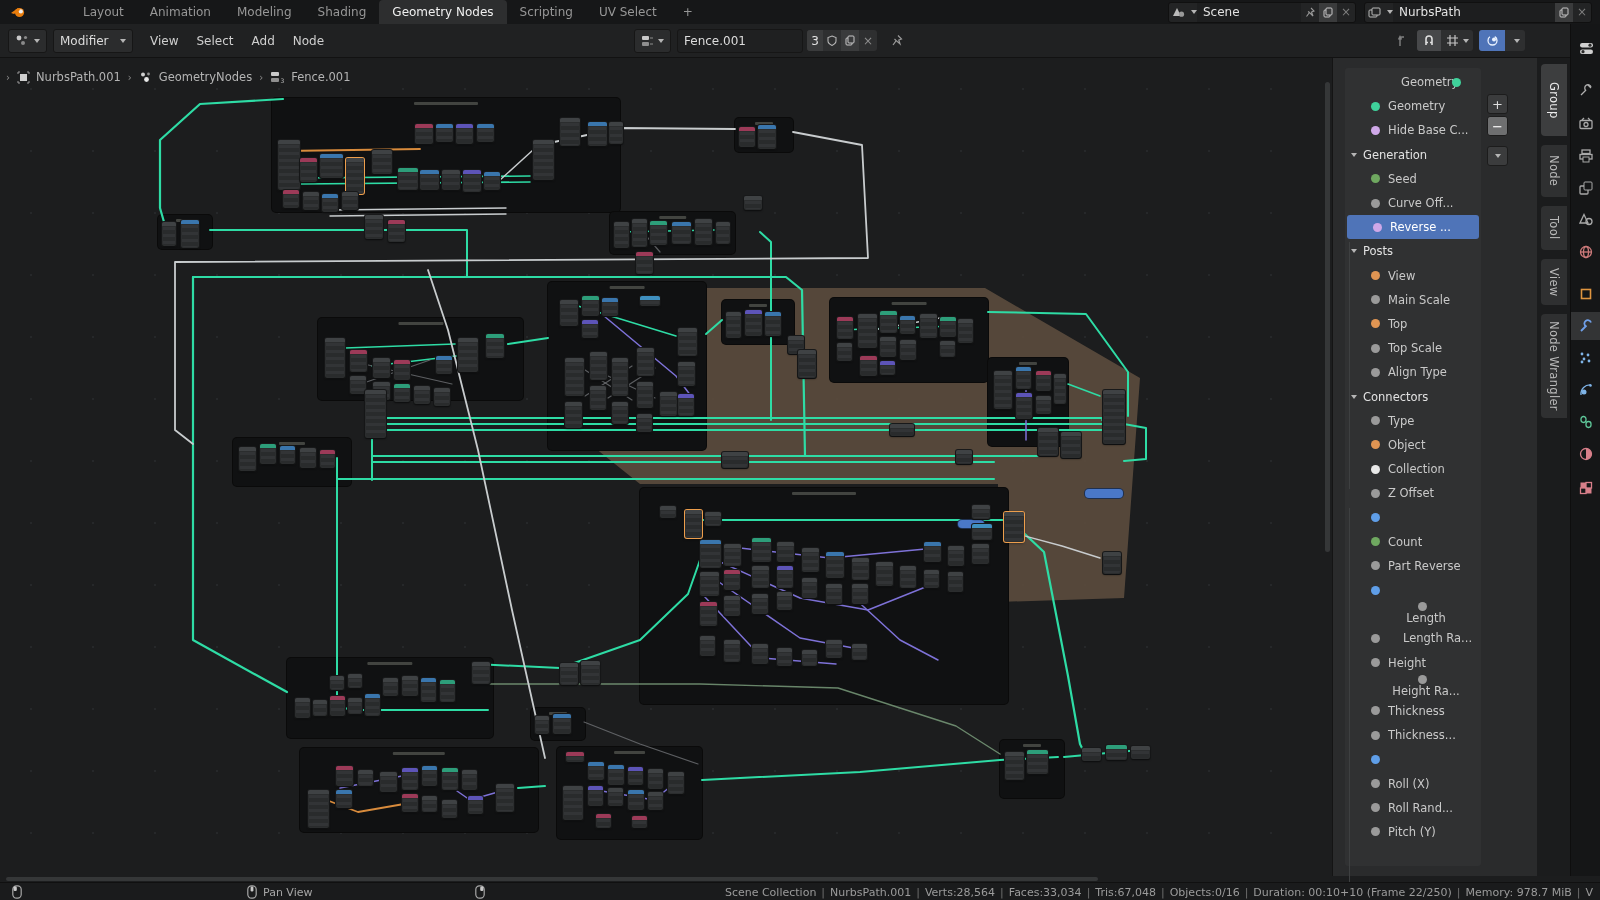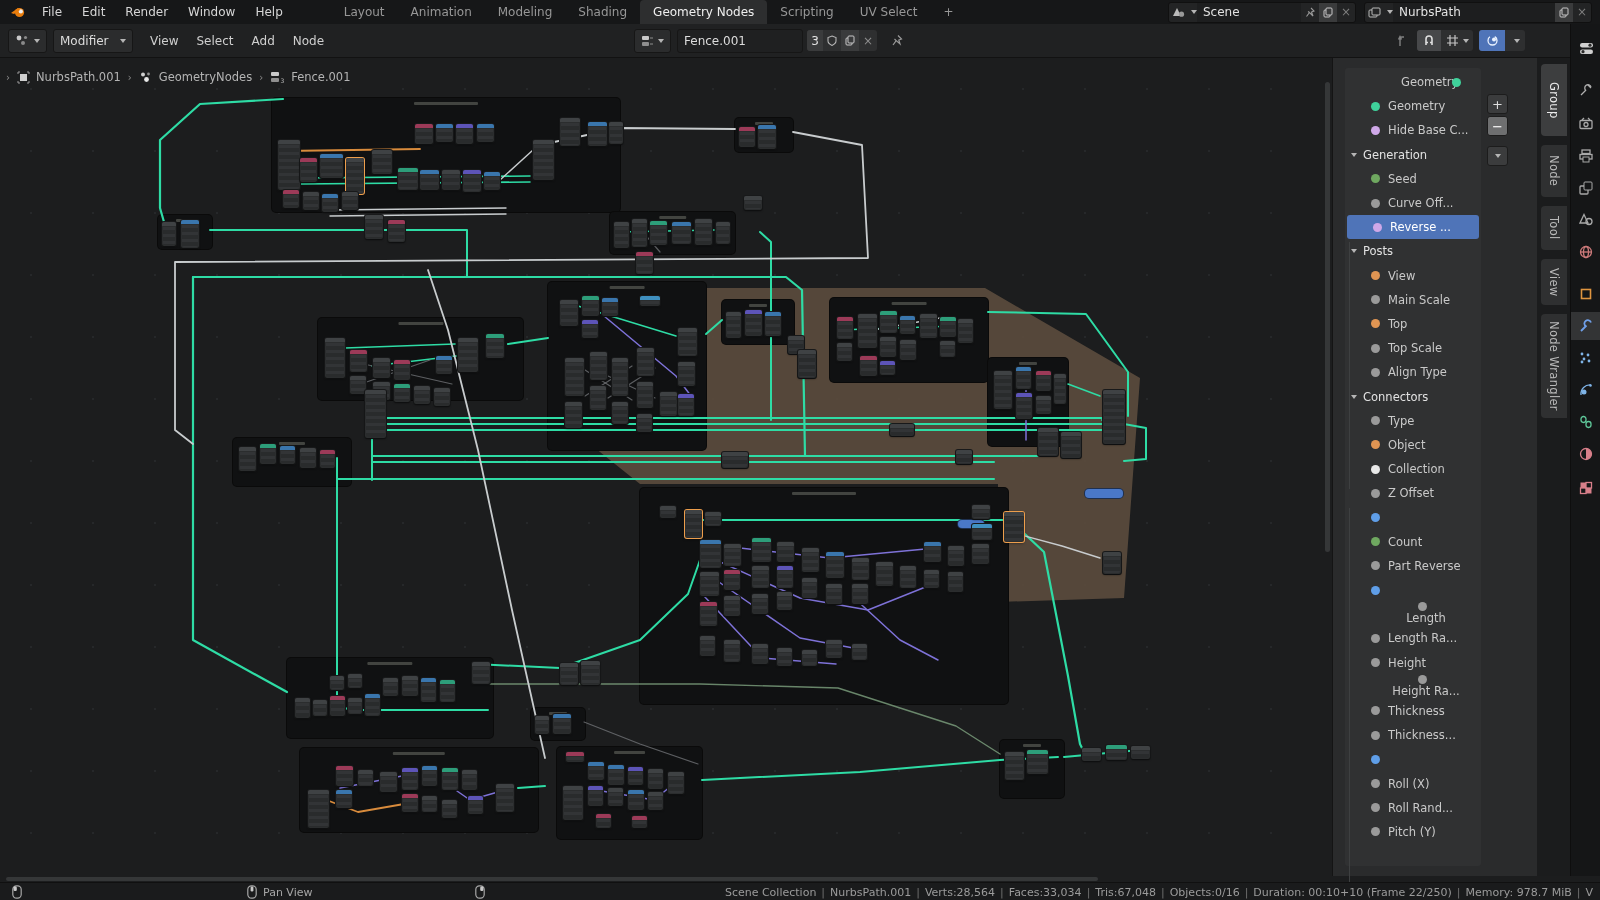--- a/index.html
+++ b/index.html
@@ -86,27 +86,20 @@
 <div id="app">
 
   <div id="topbar">
     <span style="margin:0 6px 0 10px">
       <svg width="16" height="12" viewBox="0 0 16 12">
           <circle cx="9.5" cy="6.5" r="4.6" fill="#e87d0d"></circle>
           <circle cx="10.8" cy="5.4" r="2.1" fill="#eee"></circle>
           <path d="M1 7 L8 2 L10 4 L4 8 Z" fill="#e87d0d"></path>
         </svg>
     </span>
-    <div id="top-menus" style="display: flex;">
-        <span class="menu-item">File</span>
-        <span class="menu-item">Edit</span>
-        <span class="menu-item">Render</span>
-        <span class="menu-item">Window</span>
-        <span class="menu-item">Help</span>
-      </div>
     <div class="ws-tabs" id="ws-tabs">
         <span class="ws-tab">Layout</span>
         <span class="ws-tab">Animation</span>
         <span class="ws-tab">Modeling</span>
         <span class="ws-tab">Shading</span>
         <span class="ws-tab active">Geometry Nodes</span>
         <span class="ws-tab">Scripting</span>
         <span class="ws-tab">UV Select</span>
         <span class="ws-tab">+</span>
       </div>
@@ -1248,21 +1241,21 @@
           <span>Part Reverse</span>
         </div>
         <div class="nrow" style="padding-left: 26px;">
           <span class="dot" style="background: rgb(95, 158, 232);"></span>
           <span></span>
         </div>
         <div class="nrow" style="padding-left: 26px; flex-direction: column;">
           <span class="dot" style="background: rgb(154, 154, 154);"></span>
           <span>Length</span>
         </div>
-        <div class="nrow" style="padding-left: 26px;">
+        <div class="nrow" style="padding-left: 26px; gap: 15px;">
           <span class="dot" style="background: rgb(154, 154, 154);"></span>
           <span>Length Ra...</span>
         </div>
         <div class="nrow" style="padding-left: 26px;">
           <span class="dot" style="background: rgb(154, 154, 154);"></span>
           <span>Height</span>
         </div>
         <div class="nrow" style="padding-left: 26px; flex-direction: column;">
           <span class="dot" style="background: rgb(154, 154, 154);"></span>
           <span>Height Ra...</span>

